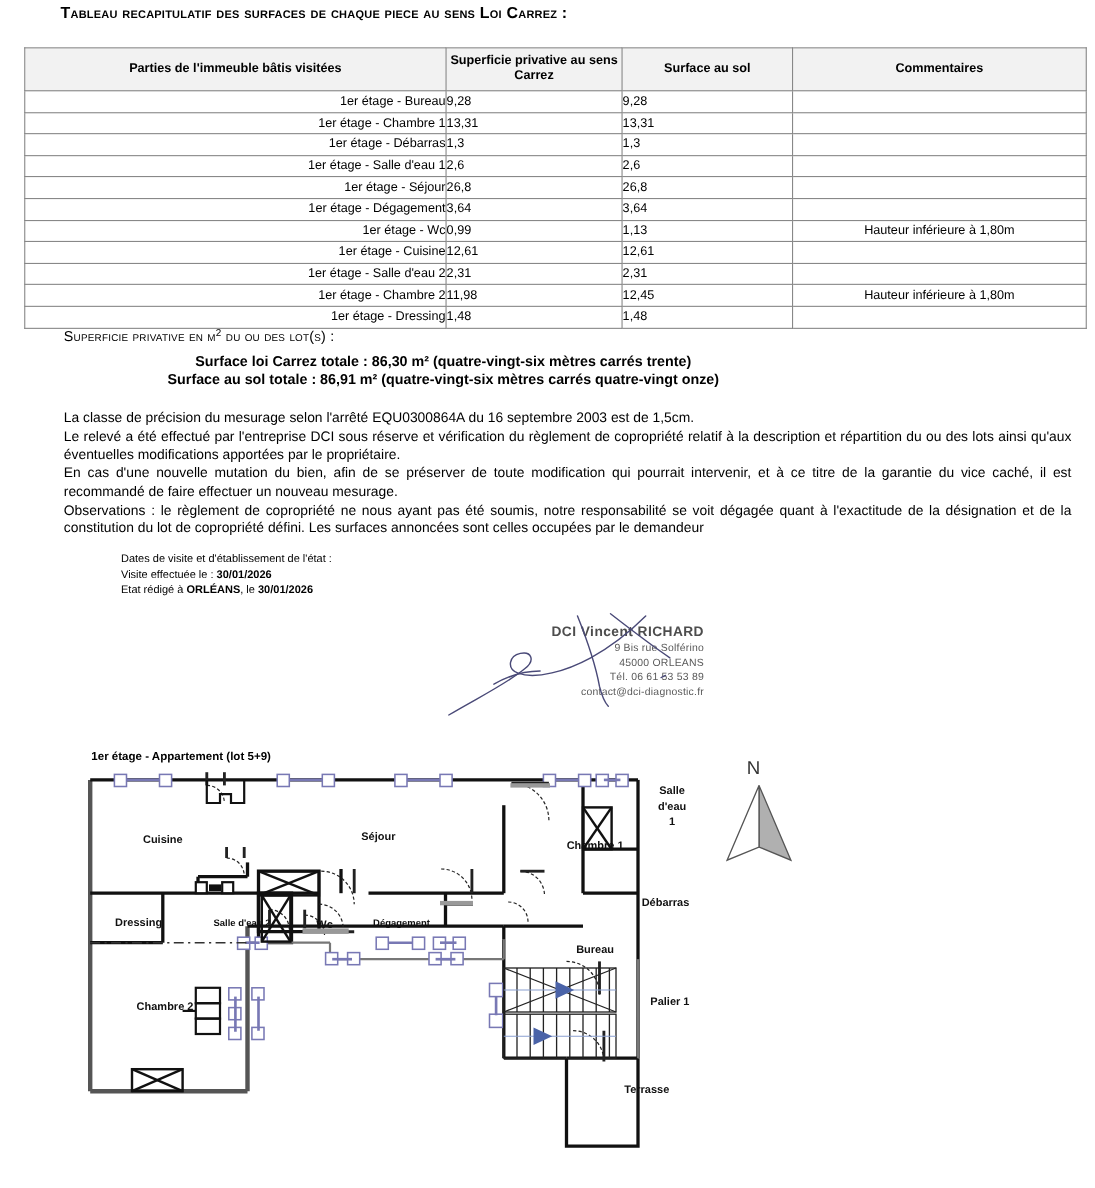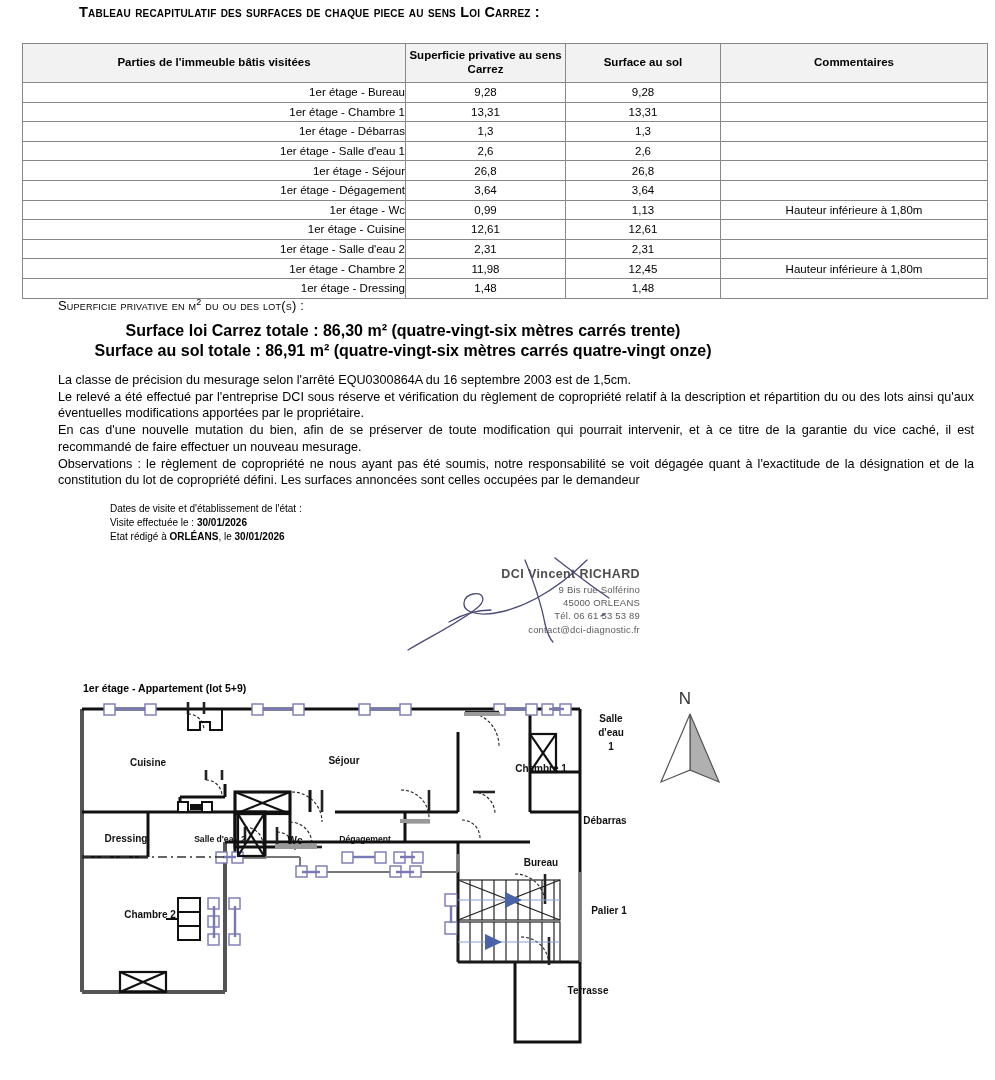--- a/index.html
+++ b/index.html
@@ -19,21 +19,20 @@
   
   .doc-title {
     position: absolute;
     left: 55px;
     top: 4px;
     font-size: 14.5px;
     font-weight: bold;
     font-variant: small-caps;
     letter-spacing: 0.2px;
     white-space: nowrap;
-    margin-left: 24px;
   }
 
   
   .carrez-table {
     position: absolute;
     left: 22px;
     top: 43px;
     width: 965px;
     border-collapse: collapse;
     table-layout: fixed;
@@ -60,21 +59,21 @@
   .col-part  { width: 383px; }
   .col-carrez{ width: 160px; }
   .col-sol   { width: 155px; }
   .col-comm  { width: 267px; }
 
   .cell-name {
     text-align: right;
     padding-left: 6px;
   }
   .cell-num {
-    text-align: center;
+    text-align: left;
   }
   .cell-comment {
     text-align: center;
   }
 
   
   .superficie-line {
     position: absolute;
     left: 58px;
     top: 297px;
@@ -84,21 +83,21 @@
   }
   .superficie-line sup { font-size: 9px; vertical-align: super; }
 
   
   .totals {
     position: absolute;
     left: 0;
     top: 321px;
     width: 806px;
     text-align: center;
-    font-size: 16px;
+    font-size: 13px;
     font-weight: bold;
     line-height: 1.25;
   }
   .totals div { white-space: nowrap; }
 
   
   .body-text {
     position: absolute;
     left: 58px;
     top: 372px;

